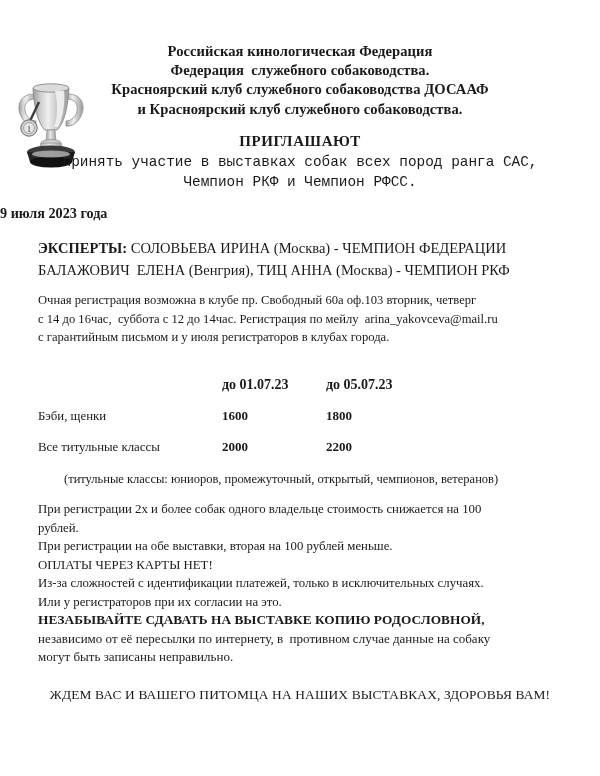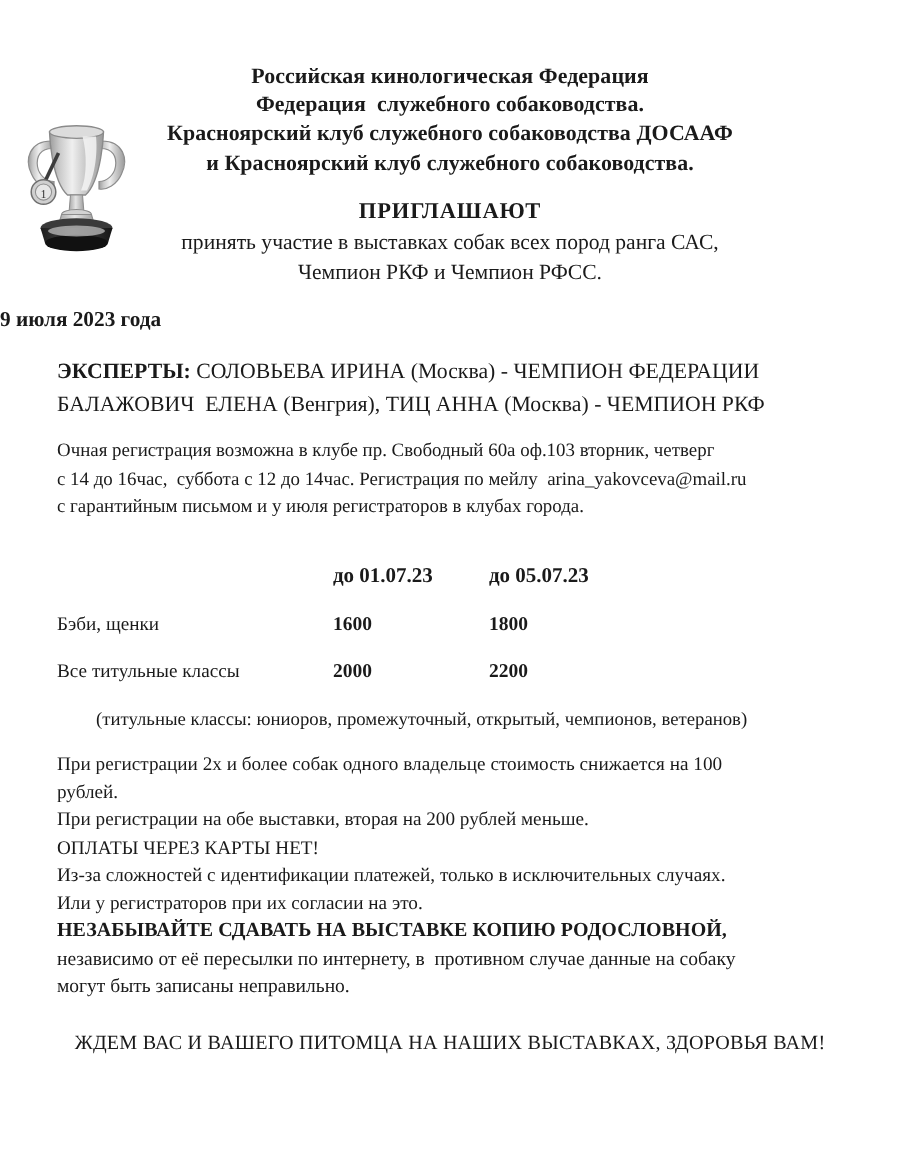--- a/index.html
+++ b/index.html
@@ -64,21 +64,21 @@
   }
   .invite-sub {
     position: absolute;
     left: 0;
     top: 152px;
     width: 600px;
     text-align: center;
     font-size: 14.4px;
     line-height: 20px;
   }
-  .invite-sub div { white-space: pre; }
+  .invite-sub div { white-space: pre; font-family: Liberation Mono, monospace; }
 
   .date-line {
     position: absolute;
     left: 0;
     top: 205px;
     width: 600px;
     font-size: 14.2px;
     font-weight: bold;
   }
 
@@ -291,21 +291,21 @@
         </tr>
       </tbody>
     </table>
   </div>
 
   <div class="titul-note">(титульные классы: юниоров, промежуточный, открытый, чемпионов, ветеранов)</div>
 
   <div class="discount-block">
     <div>При регистрации 2х и более собак одного владельце стоимость снижается на 100</div>
     <div>рублей.</div>
-    <div>При регистрации на обе выставки, вторая на 200 рублей меньше.</div>
+    <div>При регистрации на обе выставки, вторая на 100 рублей меньше.</div>
     <div>ОПЛАТЫ ЧЕРЕЗ КАРТЫ НЕТ!</div>
     <div>Из-за сложностей с идентификации платежей, только в исключительных случаях.</div>
     <div>Или у регистраторов при их согласии на это.</div>
   </div>
 
   <div class="pedigree">
     <div class="strong">НЕЗАБЫВАЙТЕ СДАВАТЬ НА ВЫСТАВКЕ КОПИЮ РОДОСЛОВНОЙ,</div>
     <div>независимо от её пересылки по интернету, в  противном случае данные на собаку</div>
     <div>могут быть записаны неправильно.</div>
   </div>

